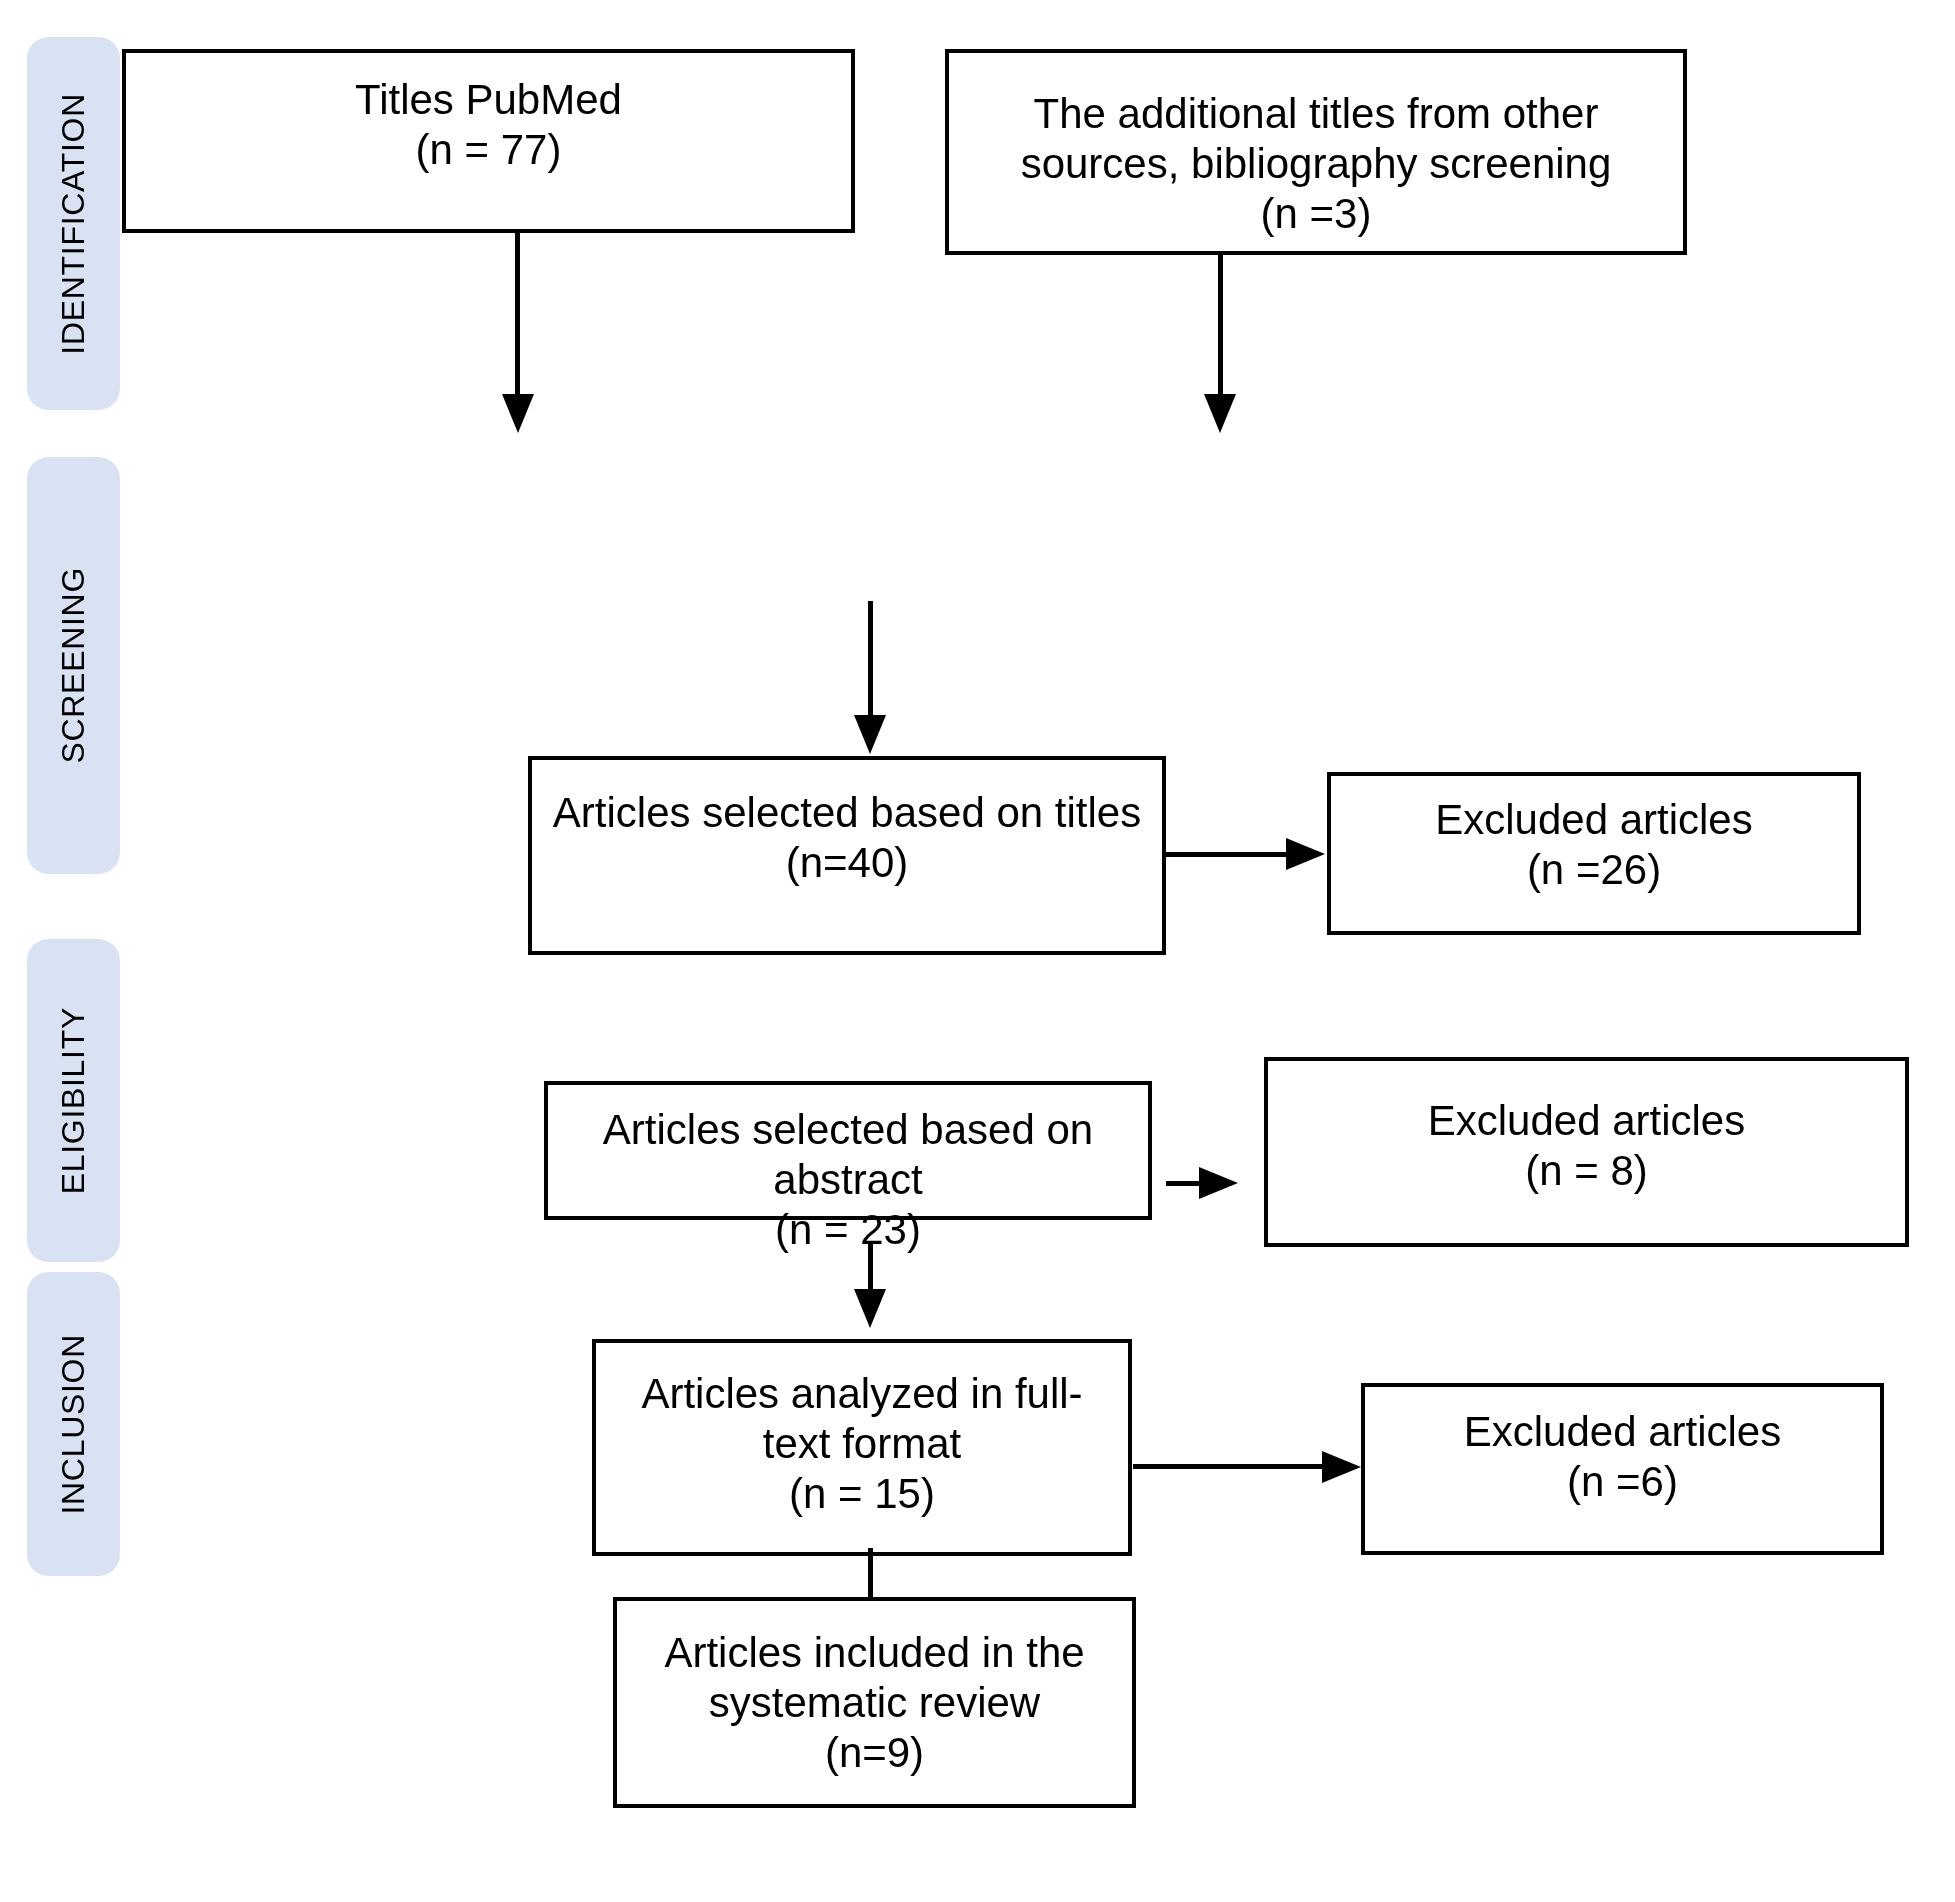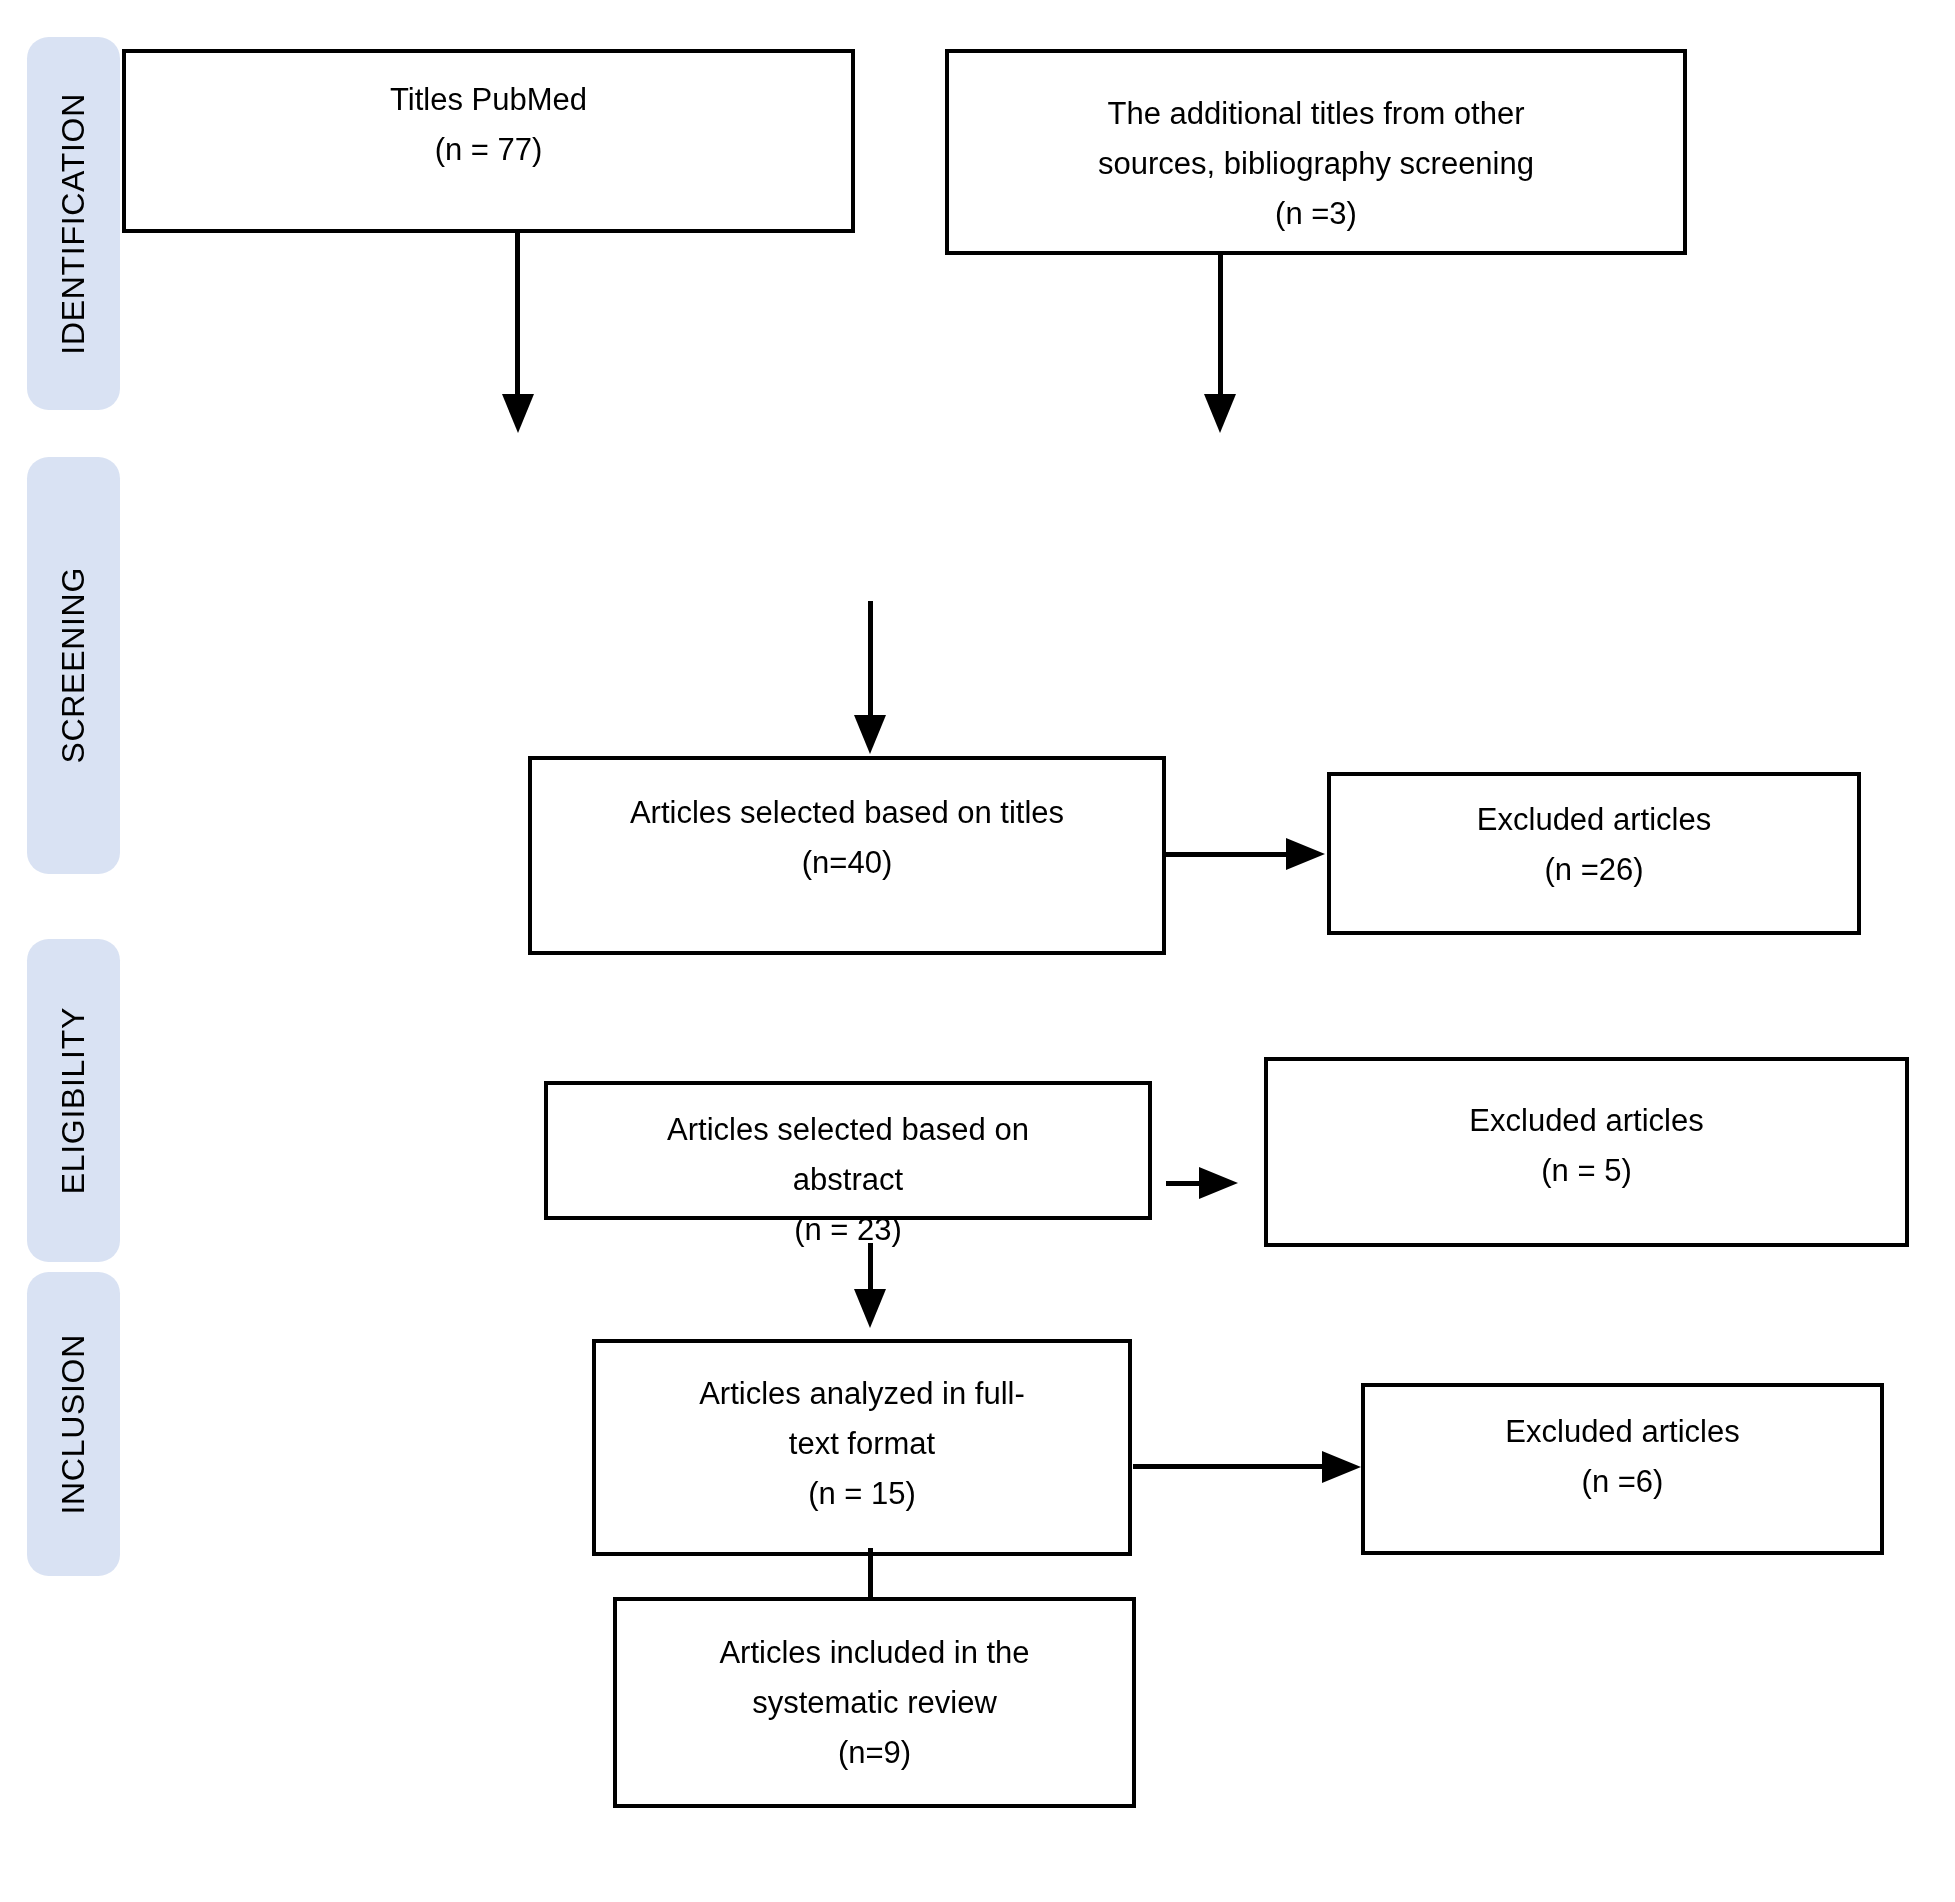--- a/index.html
+++ b/index.html
@@ -30,21 +30,21 @@
     white-space: nowrap;
     color: #000;
   }
   
   .fbox {
     position: absolute;
     background: #ffffff;
     border: 4.7px solid #000;
     box-sizing: border-box;
     text-align: center;
-    font-size: 31px;
+    font-size: 42px;
     line-height: 50px;
   }
   .fbox .bline { display: block; }
   
   .line-v { position: absolute; width: 4.7px; background: #000; }
   .line-h { position: absolute; height: 4.7px; background: #000; }
   
   .head-down {
     position: absolute; width: 0; height: 0;
     border-left: 16px solid transparent;
@@ -111,21 +111,21 @@
   <div class="head-right" style="left:1286px; top:838px;"></div>
 
   <div class="fbox" style="left: 544px; top: 1081px; width: 608px; height: 139px; padding-top: 20px; border-color: rgb(0, 0, 0);">
     <span class="bline">Articles selected based on</span>
     <span class="bline">abstract</span>
     <span class="bline">(n = 23)</span>
   </div>
 
   <div class="fbox" style="left: 1264px; top: 1057px; width: 645px; height: 190px; padding-top: 35px; border-color: rgb(0, 0, 0);">
     <span class="bline">Excluded articles</span>
-    <span class="bline">(n = 5)</span>
+    <span class="bline">(n = 8)</span>
   </div>
 
   <div class="line-h" style="left:1166px; top:1181px; width:35px;"></div>
   <div class="head-right" style="left:1199px; top:1167px;"></div>
 
   <div class="line-v" style="left:868px; top:1243px; height:49px;"></div>
   <div class="head-down" style="left:854px; top:1289px;"></div>
 
   <div class="fbox" style="left: 592px; top: 1331px; width: 540px; height: 217px; padding-top: 26px; border-color: rgb(0, 0, 0); margin-top: 8px;">
     <span class="bline">Articles analyzed in full-</span>

